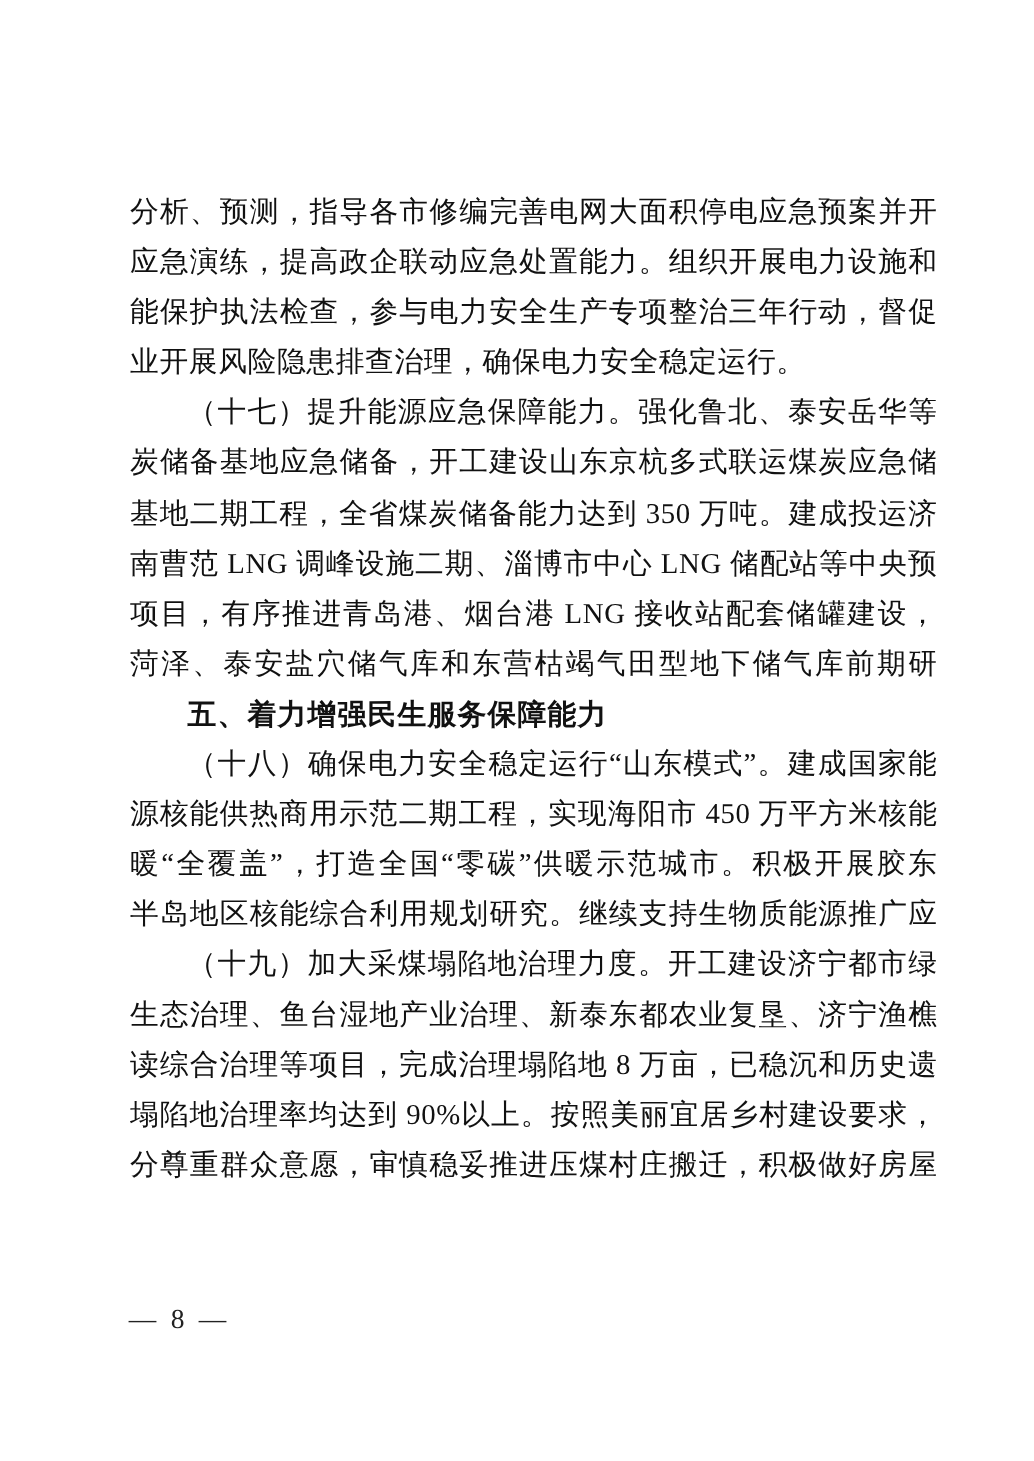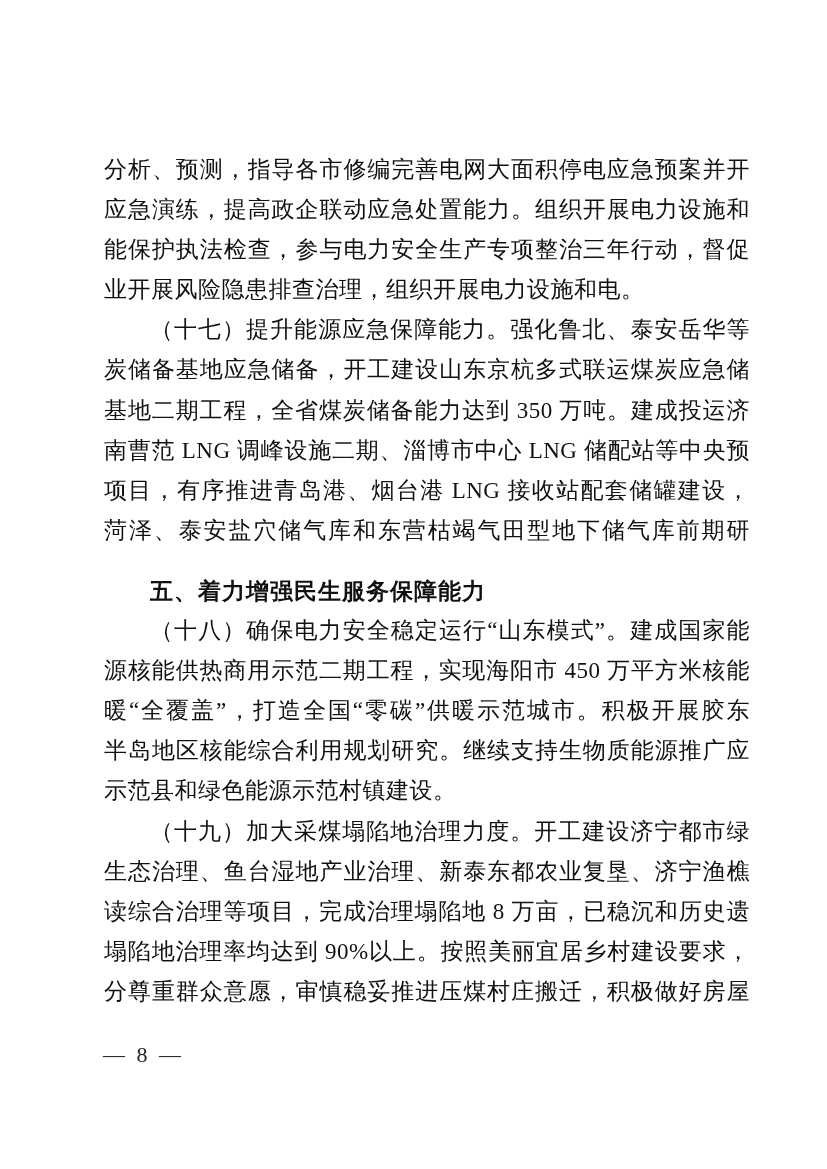--- a/index.html
+++ b/index.html
@@ -45,54 +45,52 @@
   }
   .line.indent {
     text-indent: 46px;
   }
   .line.heading {
     font-family: "Liberation Sans", "DejaVu Sans", sans-serif;
     font-weight: bold;
     text-align: left;
     text-align-last: left;
     letter-spacing: 1px;
-    margin-top: 20px;
   }
   .footer {
     position: absolute;
     left: 103px;
     top: 1040px;
     font-size: 22px;
     line-height: 30px;
     letter-spacing: 3px;
     color: #222222;
   }
 </style>
 </head>
 <body>
 
 <div class="page">
 
   <div class="content">
     <div class="line">分析、预测，指导各市修编完善电网大面积停电应急预案并开展</div>
     <div class="line">应急演练，提高政企联动应急处置能力。组织开展电力设施和电</div>
     <div class="line">能保护执法检查，参与电力安全生产专项整治三年行动，督促企</div>
-    <div class="line end">业开展风险隐患排查治理，组织开展电力设施和电。</div>
+    <div class="line end">业开展风险隐患排查治理，确保电力安全稳定运行。</div>
     <div class="line indent">（十七）提升能源应急保障能力。强化鲁北、泰安岳华等煤</div>
     <div class="line">炭储备基地应急储备，开工建设山东京杭多式联运煤炭应急储备</div>
     <div class="line">基地二期工程，全省煤炭储备能力达到 350 万吨。建成投运济南</div>
     <div class="line">南曹范 LNG 调峰设施二期、淄博市中心 LNG 储配站等中央预算内</div>
     <div class="line">项目，有序推进青岛港、烟台港 LNG 接收站配套储罐建设，开展</div>
     <div class="line">菏泽、泰安盐穴储气库和东营枯竭气田型地下储气库前期研究，</div>
     <div class="line heading indent">五、着力增强民生服务保障能力</div>
     <div class="line indent">（十八）确保电力安全稳定运行“山东模式”。建成国家能</div>
     <div class="line">源核能供热商用示范二期工程，实现海阳市 450 万平方米核能供</div>
     <div class="line">暖“全覆盖”，打造全国“零碳”供暖示范城市。积极开展胶东</div>
     <div class="line">半岛地区核能综合利用规划研究。继续支持生物质能源推广应用</div>
-    <div class="line end">示范县和绿色能源示范村镇建设。</div>
     <div class="line indent">（十九）加大采煤塌陷地治理力度。开工建设济宁都市绿心</div>
     <div class="line">生态治理、鱼台湿地产业治理、新泰东都农业复垦、济宁渔樵耕</div>
     <div class="line">读综合治理等项目，完成治理塌陷地 8 万亩，已稳沉和历史遗留</div>
     <div class="line">塌陷地治理率均达到 90%以上。按照美丽宜居乡村建设要求，充</div>
     <div class="line">分尊重群众意愿，审慎稳妥推进压煤村庄搬迁，积极做好房屋斑</div>
   </div>
 
   <div class="footer">— 8 —</div>
 
 </div>

